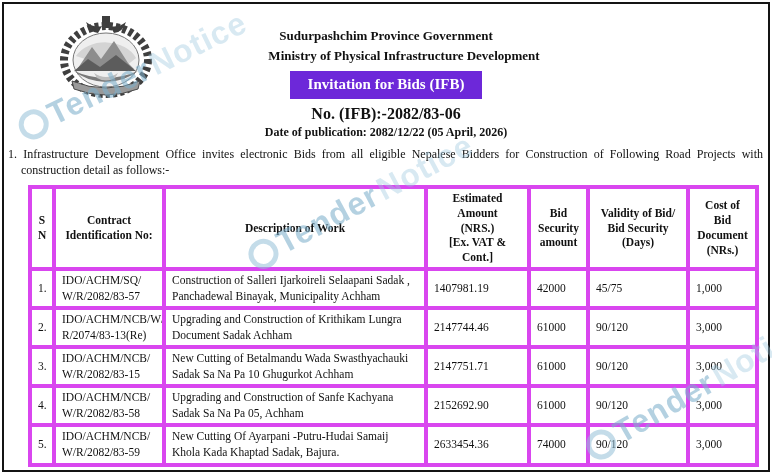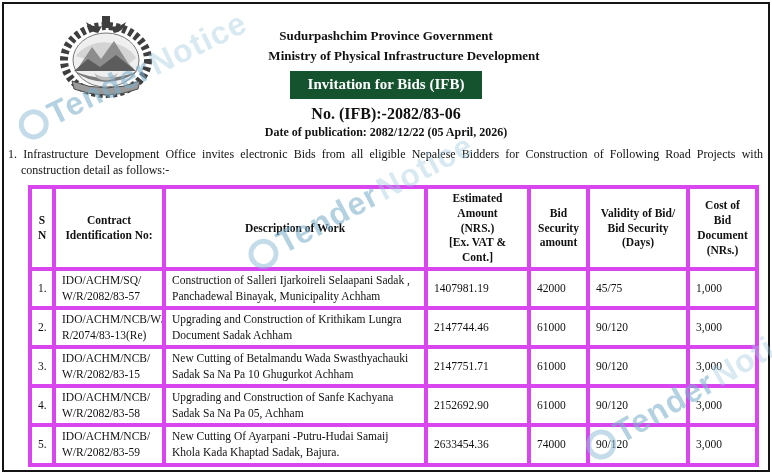--- a/index.html
+++ b/index.html
@@ -12,21 +12,21 @@
 
   
   .emblem { position:absolute; left:56px; top:14px; width:100px; height:88px; }
   .hdr { text-align:center; }
   .h1 { padding-top:24px; font-size:13px; font-weight:bold; }
   .h2 { margin-top:4px; font-size:13px; font-weight:bold;padding-left:36px; }
   .h3 { margin-top:5px; font-size:12px; font-weight:bold; }
   .h4 { margin-top:3px; font-size:20px; font-weight:bold; letter-spacing:.2px; }
   .banner-wrap { text-align:center; margin-top:7px; }
   .banner {
-    display:inline-block; background:#14532d; color:#fff;
+    display:inline-block; background:#6d28d9; color:#fff;
     font-size:15px; font-weight:bold; padding:5px 18px 6px 18px;
   }
   .no-line   { margin-top:6px; font-size:16px; font-weight:bold; text-align:center; }
   .date-line { margin-top:2px; font-size:12px; font-weight:bold; text-align:center; }
 
   
   .intro {
     margin:7px 5px 0 4px; font-size:12px; line-height:1.32;
     text-align:justify; padding-left:13px; text-indent:-13px;
   }

